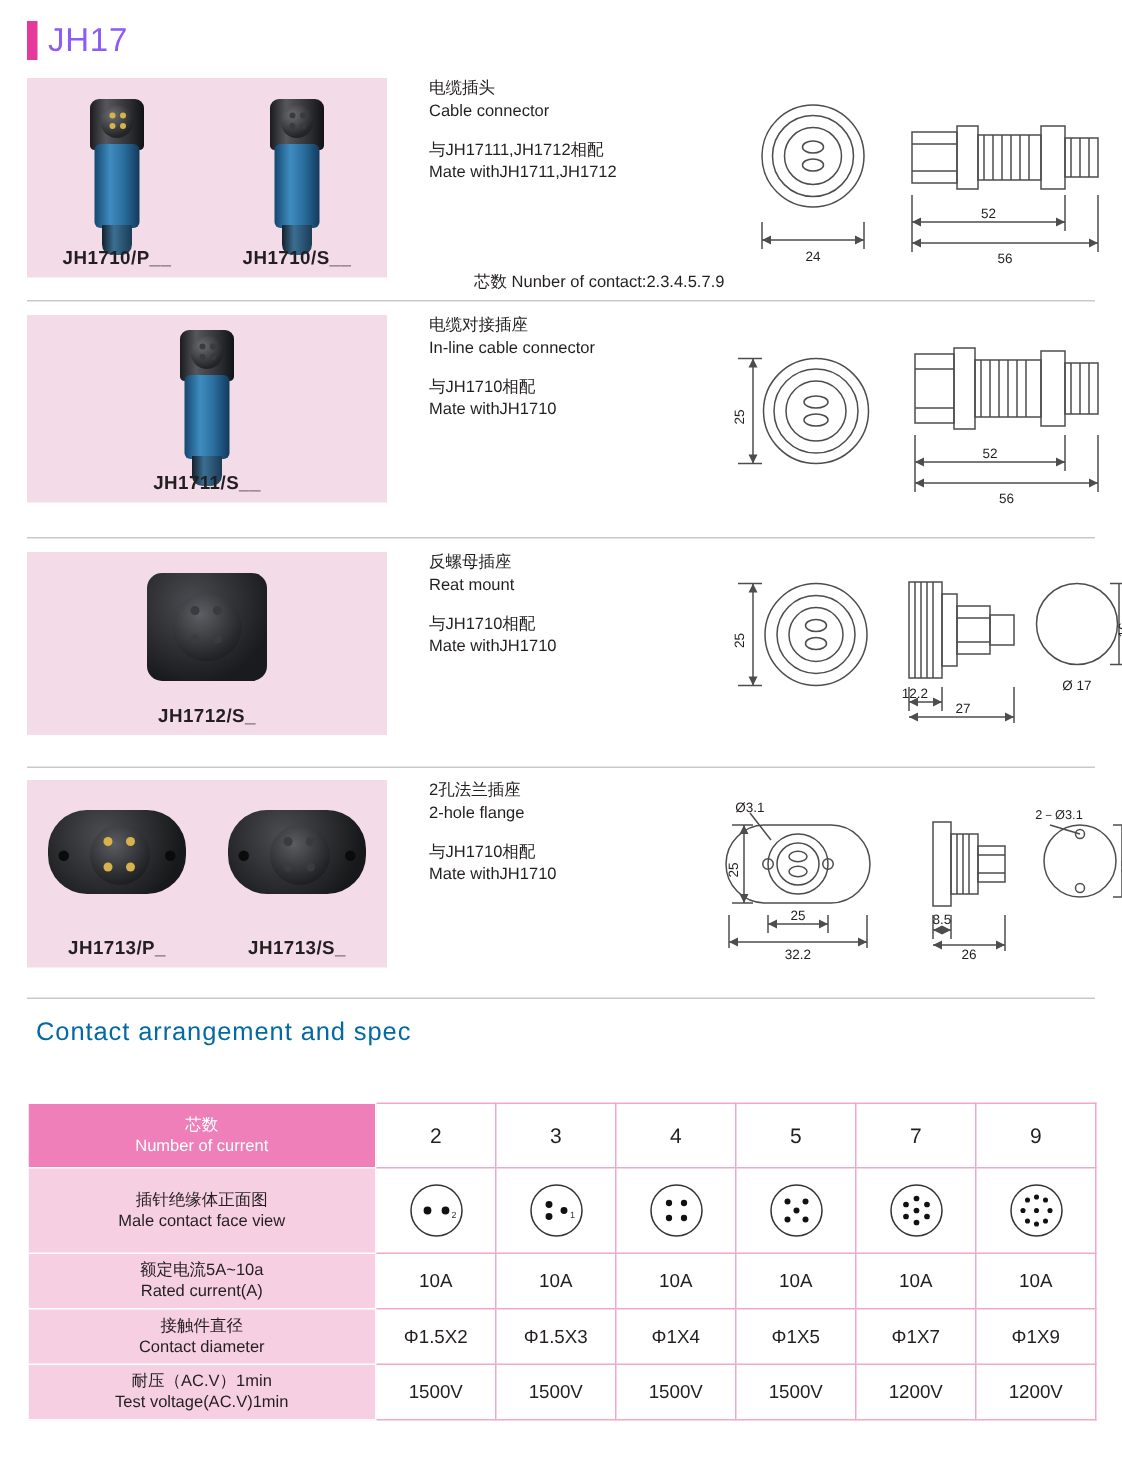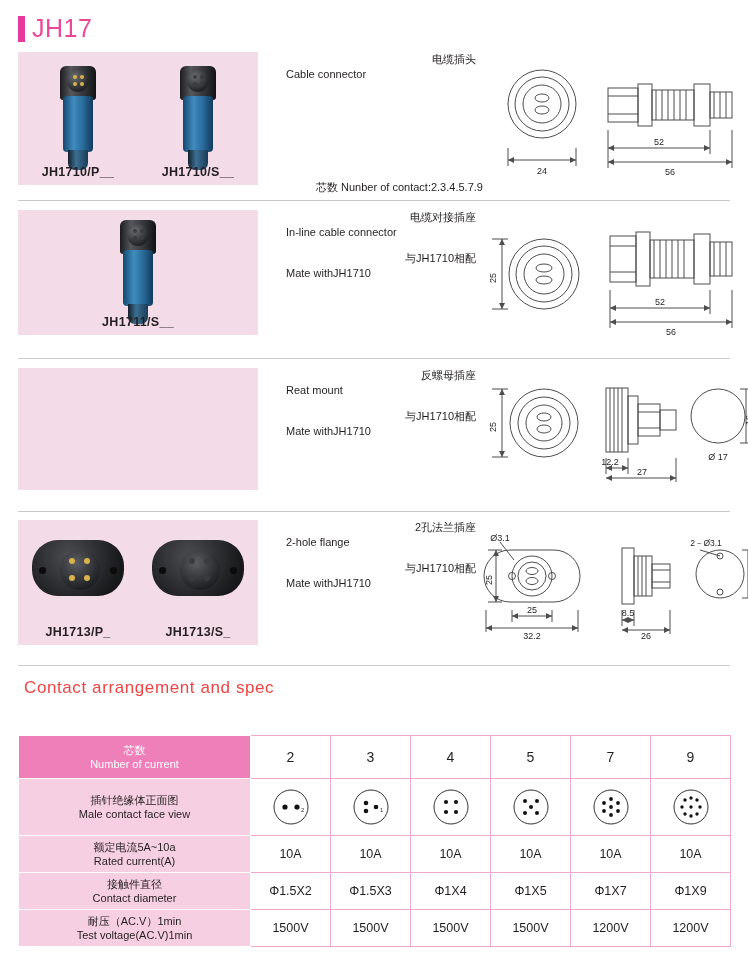--- a/index.html
+++ b/index.html
@@ -29,23 +29,23 @@
     display: flex;
     align-items: center;
   }
   .title-bar {
     width: 7px;
     height: 26px;
     background: #e5399b;
     margin-right: 7px;
   }
   .title-text {
-    font-size: 25px;
+    font-size: 22px;
     letter-spacing: 0.5px;
-    color: #ec4899;
+    color: #8b5cf6;
   }
 
   
   .prow {
     position: absolute;
     left: 18px;
     width: 712px;
   }
   .photo-panel {
     position: absolute;
@@ -206,21 +206,21 @@
   .desc {
     position: absolute;
     left: 268px;
     top: 0;
     width: 190px;
     font-size: 11px;
     line-height: 14.5px;
     color: #231f20;
   }
   .desc .blk { margin-bottom: 12px; }
-  .desc .cn { font-size: 11px; text-align: right; }
+  .desc .cn { font-size: 11px; }
   .desc .en { font-size: 11px; }
 
   .contactnum {
     position: absolute;
     left: 268px;
     font-size: 11px;
     color: #231f20;
   }
 
   
@@ -246,21 +246,21 @@
     top: 676px;
   }
   .section-head .cn {
     font-size: 21px;
     font-weight: bold;
     letter-spacing: 1px;
     color: #231f20;
   }
   .section-head .en {
     font-size: 17px;
-    color: #ef4444;
+    color: #0369a1;
     letter-spacing: 0.6px;
     margin-top: 2px;
   }
 
   
   .spec {
     position: absolute;
     left: 18px;
     top: 735px;
     width: 712px;
@@ -353,20 +353,24 @@
           </div>
           <div class="pn">JH1710/S__</div>
         </div>
       </div>
     </div>
 
     <div class="desc">
       <div class="blk">
         <div class="cn">电缆插头</div>
         <div class="en">Cable  connector</div>
+      </div>
+      <div class="blk">
+        <div class="cn">与JH17111,JH1712相配</div>
+        <div class="en">Mate  withJH1711,JH1712</div>
       </div>
     </div>
     <div class="contactnum" style="top:128px;margin-left:30px;">芯数 Nunber of contact:2.3.4.5.7.9</div>
 
     <div class="draw" style="left:472px;top:4px;">
       <svg width="110" height="120" viewBox="0 0 110 120">
         <g fill="none" stroke="#4d4d4d" stroke-width="1">
           <circle cx="52" cy="48" r="34"></circle>
           <circle cx="52" cy="48" r="27"></circle>
           <circle cx="52" cy="48" r="19"></circle>
@@ -502,20 +506,33 @@
         <text x="73" y="117" font-size="9" fill="#231f20" text-anchor="middle" font-family="Liberation Sans, sans-serif">56</text>
       </svg>
     </div>
   </div>
 
   <div class="divider" style="top:358px;"></div>
 
   <div class="prow" style="top:368px;height:145px;">
     <div class="photo-panel" style="height:122px;">
       <div class="photo-cells">
+        <div class="photo-cell">
+          <div class="conn rear">
+            <div class="disc">
+                <div class="inner">
+              <span class="pin" style="left:12px;top:9px;background:#3a3b3f;"></span>
+              <span class="pin" style="left:27px;top:9px;background:#3a3b3f;"></span>
+              <span class="pin" style="left:12px;top:28px;background:#3a3b3f;"></span>
+              <span class="pin" style="left:27px;top:28px;background:#3a3b3f;"></span>
+            </div>
+              </div>
+          </div>
+          <div class="pn">JH1712/S_</div>
+        </div>
       </div>
     </div>
 
     <div class="desc">
       <div class="blk">
         <div class="cn">反螺母插座</div>
         <div class="en">Reat  mount</div>
       </div>
       <div class="blk">
         <div class="cn">与JH1710相配</div>

